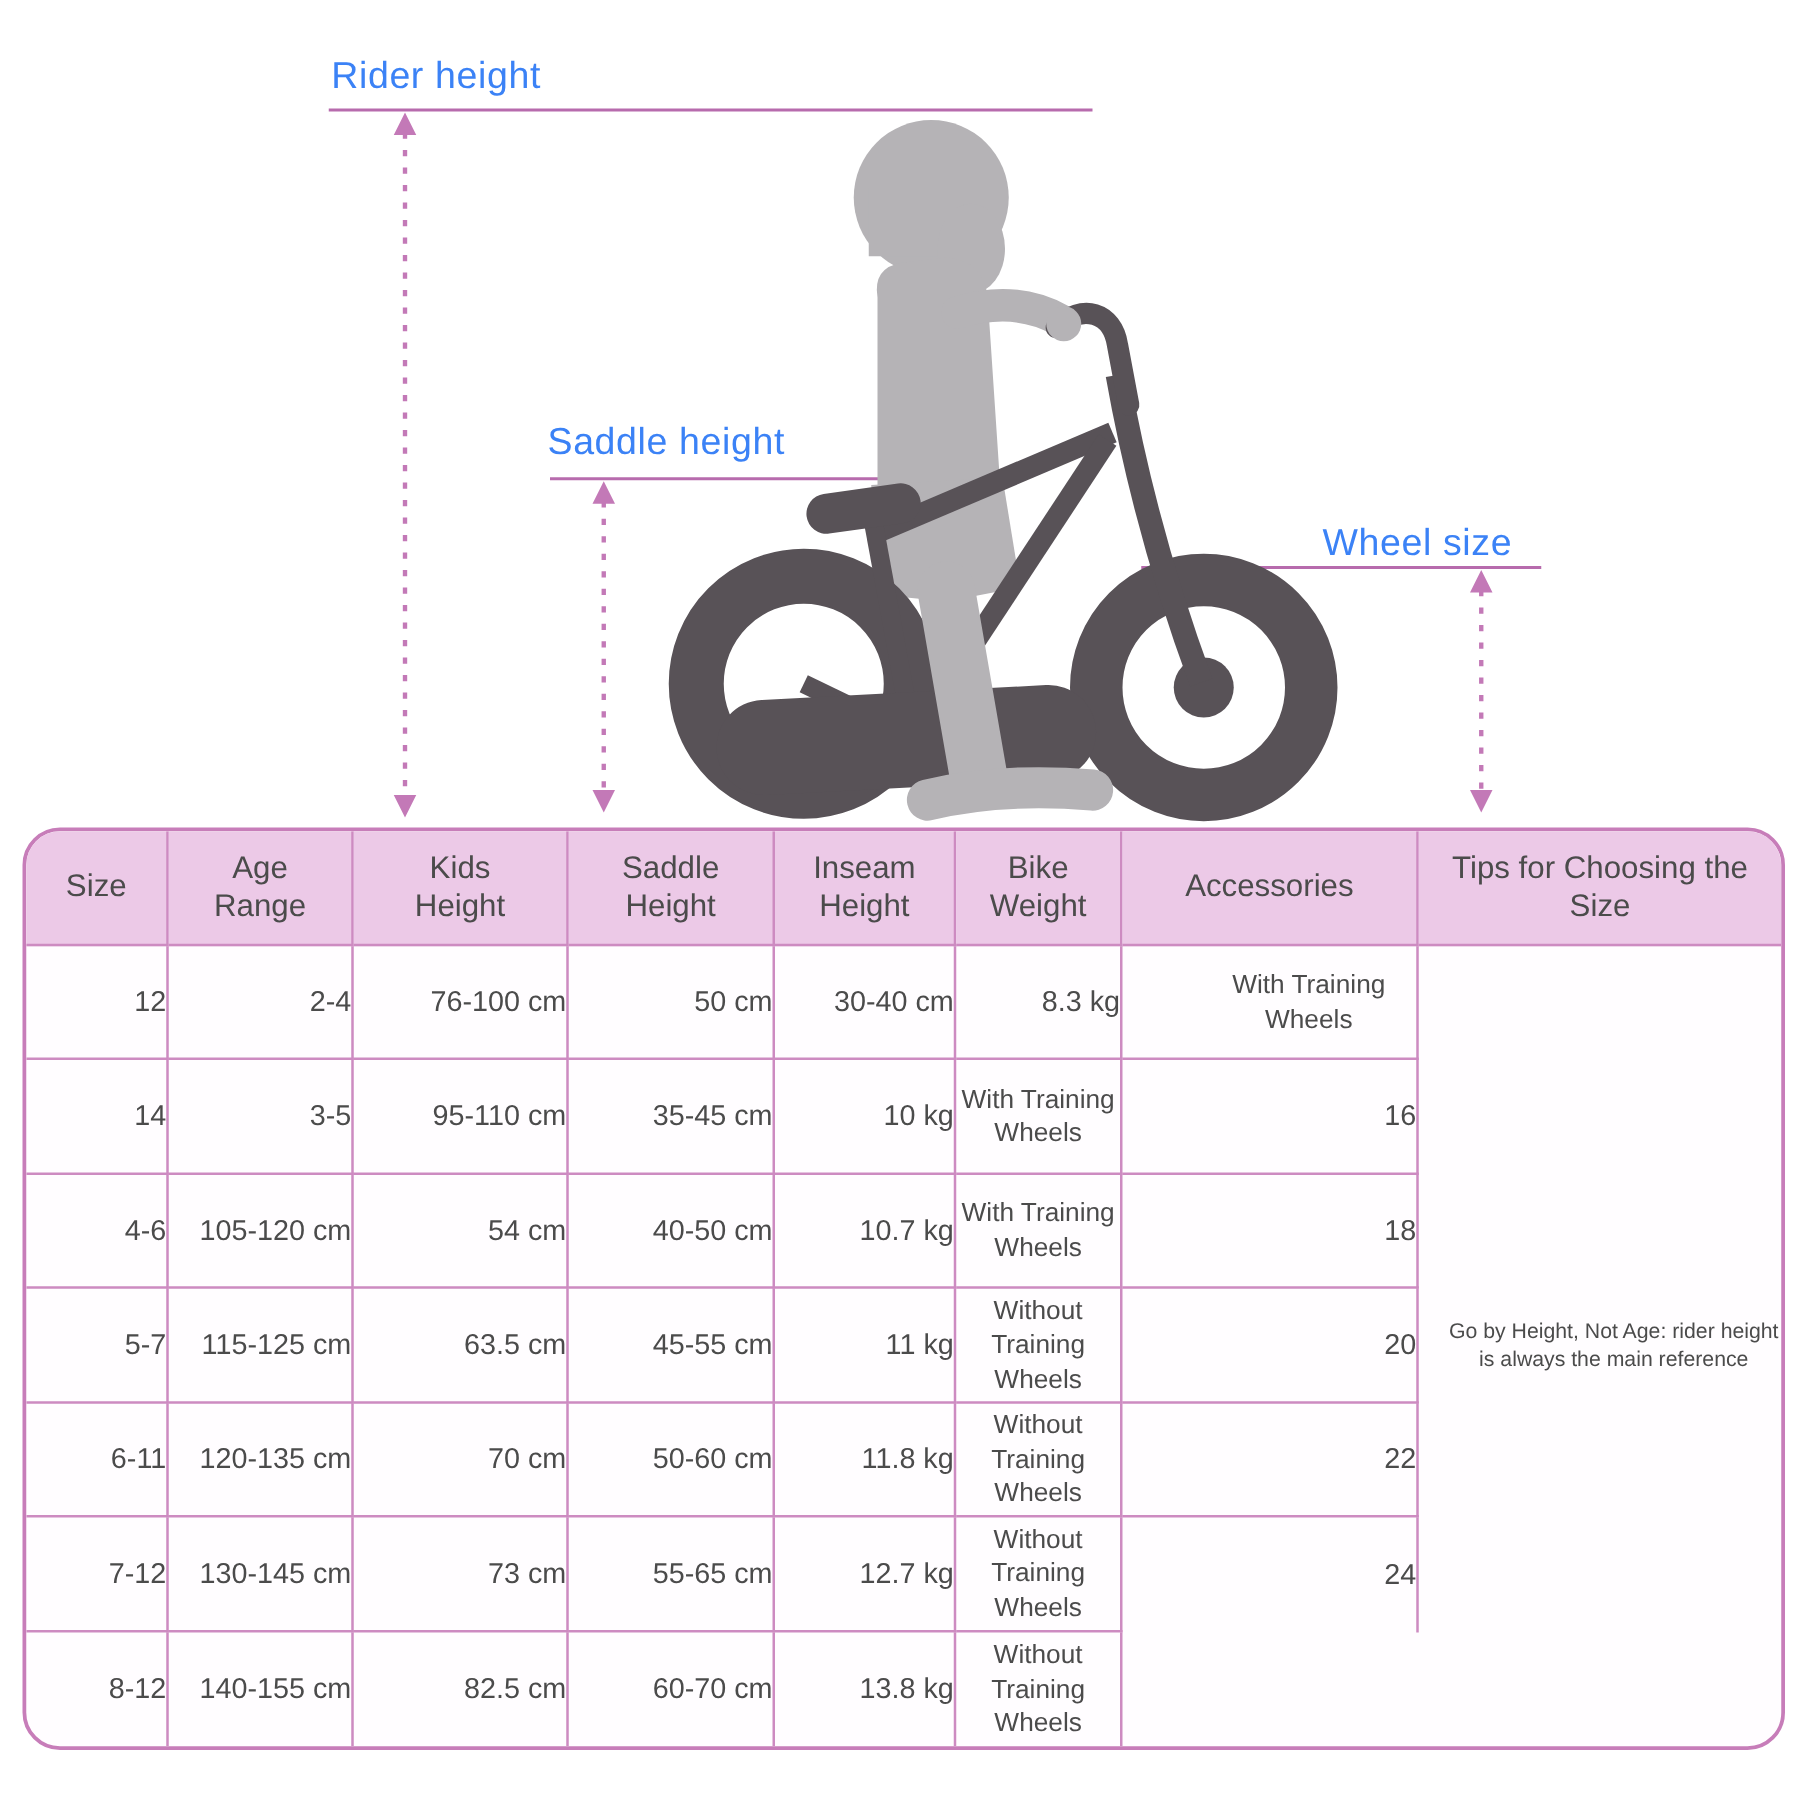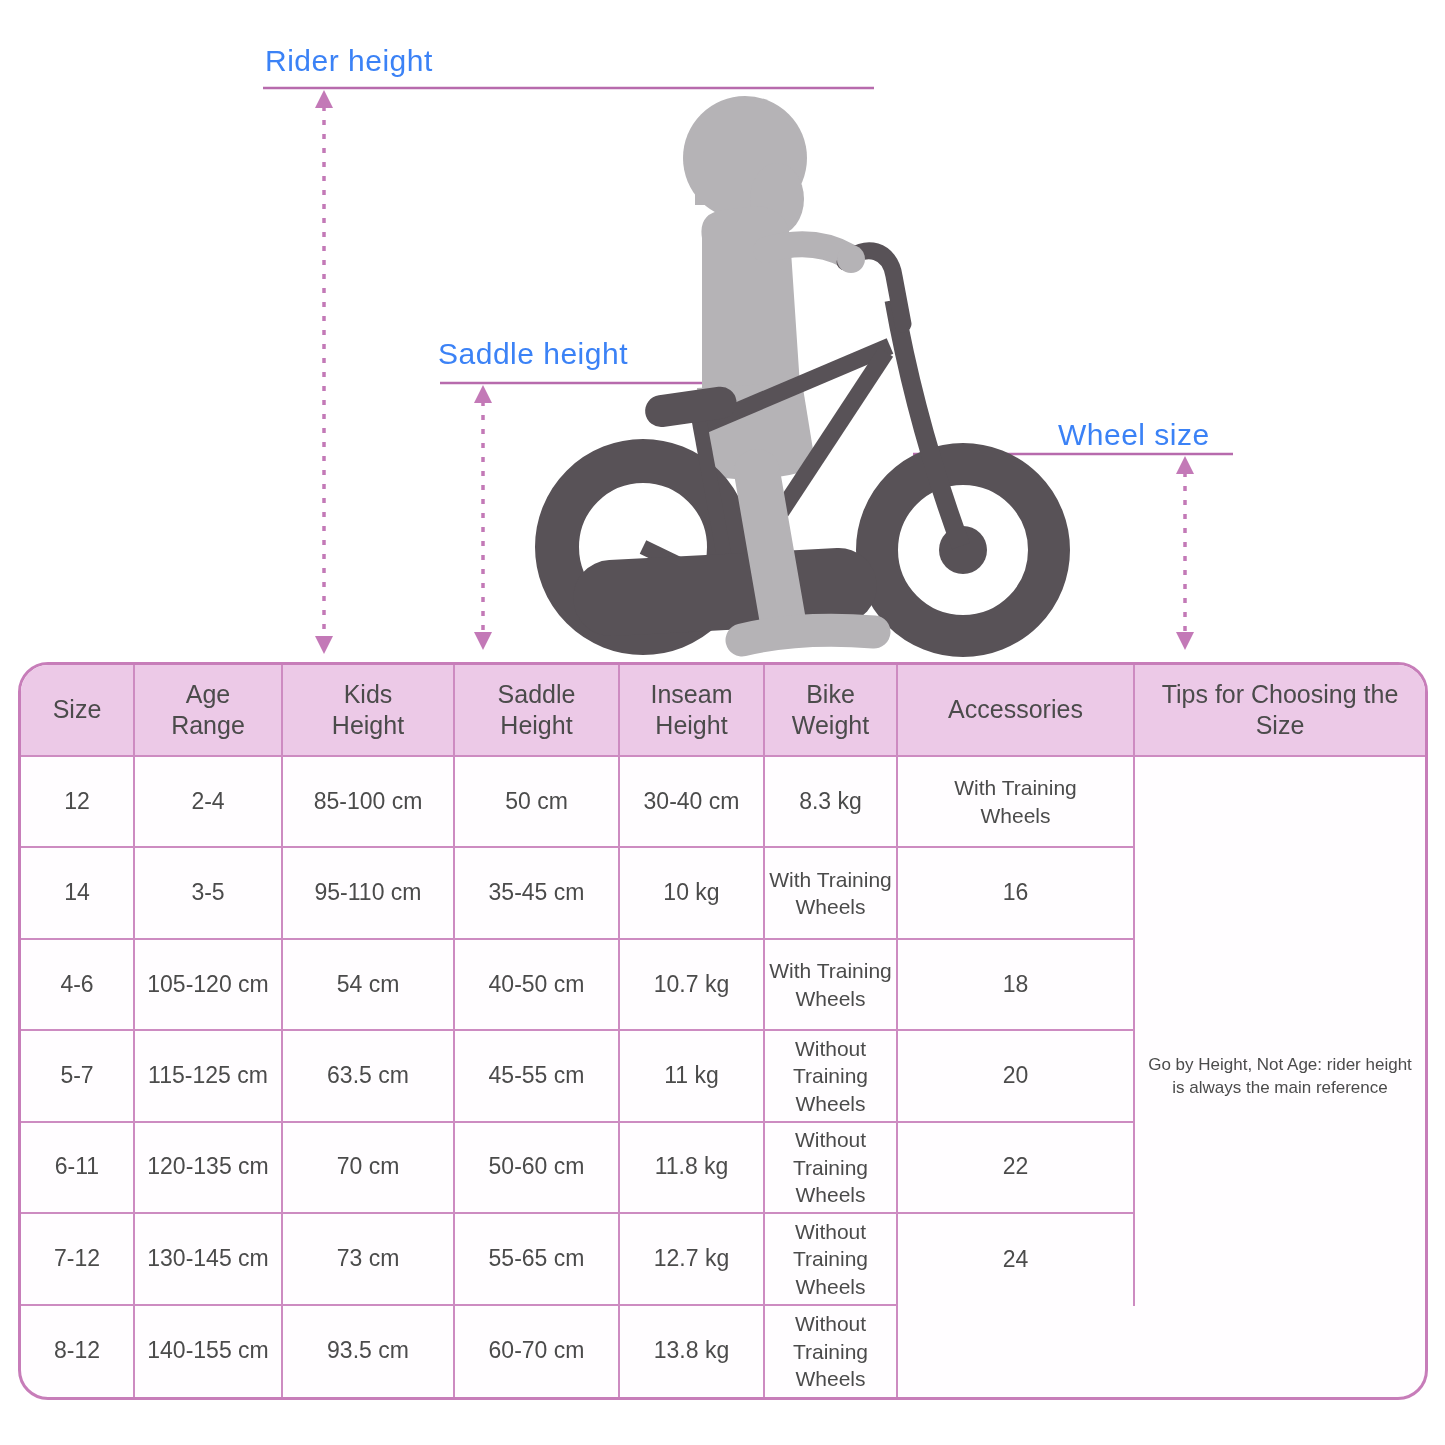--- a/index.html
+++ b/index.html
@@ -24,21 +24,21 @@
     display:grid;
     grid-template-columns:114px 148px 172px 165px 145px 133px 237px 290px;
     grid-template-rows:92px repeat(7, 1fr);
   }
   .th,.td{
     display:flex;align-items:center;justify-content:center;text-align:center;
     border-right:2px solid #cd8bc1;border-bottom:2px solid #cd8bc1;
     box-sizing:border-box;
   }
   .th{background:#ecc9e7;font-size:25px;font-weight:500;line-height:1.25;}
-  .td{background:transparent;font-size:23px;line-height:1.3;}
+  .td{background:transparent;font-size:23px;line-height:1.3;justify-content:flex-end;}
   .td.small{font-size:21px;}
   .no-r{border-right:none;}
   .no-b{border-bottom:none;}
   .th span,.td span{display:inline-block;}
   .w90 span{max-width:92px;}
   .w110 span{max-width:112px;}
   .w115 span{max-width:118px;}
   .w100 span{max-width:102px;}
   .w240 span{max-width:242px;}
   .acc span{max-width:172px;}
@@ -135,21 +135,21 @@
       <span>Tips for Choosing the Size</span>
     </div>
 
   <div class="td">
       <span>12</span>
     </div>
   <div class="td">
       <span>2-4</span>
     </div>
   <div class="td">
-      <span>85-100 cm</span>
+      <span>76-100 cm</span>
     </div>
   <div class="td">
       <span>50 cm</span>
     </div>
   <div class="td">
       <span>30-40 cm</span>
     </div>
   <div class="td">
       <span>8.3 kg</span>
     </div>
@@ -267,21 +267,21 @@
   <div class="td no-b">
       <span>24</span>
     </div>
   <div class="td no-b">
       <span>8-12</span>
     </div>
   <div class="td no-b">
       <span>140-155 cm</span>
     </div>
   <div class="td no-b">
-      <span>93.5 cm</span>
+      <span>82.5 cm</span>
     </div>
   <div class="td no-b">
       <span>60-70 cm</span>
     </div>
   <div class="td no-b">
       <span>13.8 kg</span>
     </div>
   <div class="td small acc no-b">
       <span>Without Training Wheels</span>
     </div>

